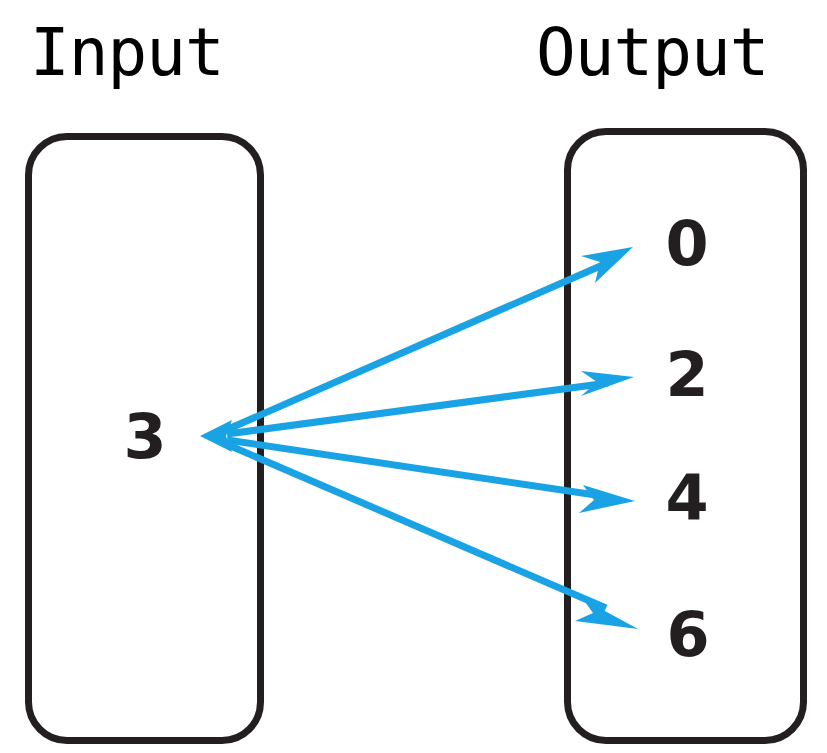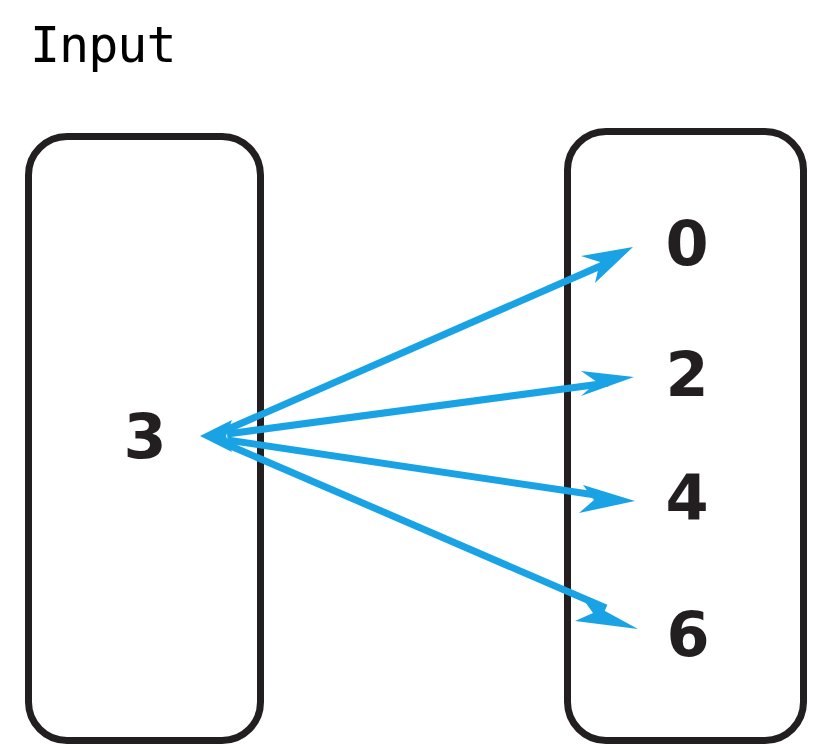--- a/index.html
+++ b/index.html
@@ -13,21 +13,21 @@
   #canvas {
     position: relative;
     width: 827px;
     height: 753px;
     background: #ffffff;
     overflow: hidden;
   }
   .col-title {
     position: absolute;
     font-family: "DejaVu Sans Mono", monospace;
-    font-size: 50px;
+    font-size: 66px;
     font-weight: 400;
     color: #000000;
     letter-spacing: -1px;
     line-height: 1;
     white-space: nowrap;
   }
   #title-input  { left: 30px;  top: 20px; }
   #title-output { left: 536px; top: 20px; }
 
   .set-box {
@@ -60,20 +60,21 @@
     pointer-events: none;
   }
 </style>
 </head>
 <body>
 
 <div id="canvas" style="background: rgb(255, 255, 255);">
 
   <div class="col-title" id="title-input">Input</div>
 
+  <div class="col-title" id="title-output">Output</div>
 
   <div class="set-box" id="box-input" style="border-color: rgb(35, 31, 32);"></div>
   <div class="set-box" id="box-output" style="border-color: rgb(35, 31, 32);"></div>
 
   <div class="element-label" style="left: 145px; top: 437px; color: rgb(35, 31, 32);">3</div>
 
   <div class="element-label" style="left: 687px; top: 244px; color: rgb(35, 31, 32);">0</div>
 
   <div class="element-label" style="left: 687px; top: 375px; color: rgb(35, 31, 32);">2</div>
 

